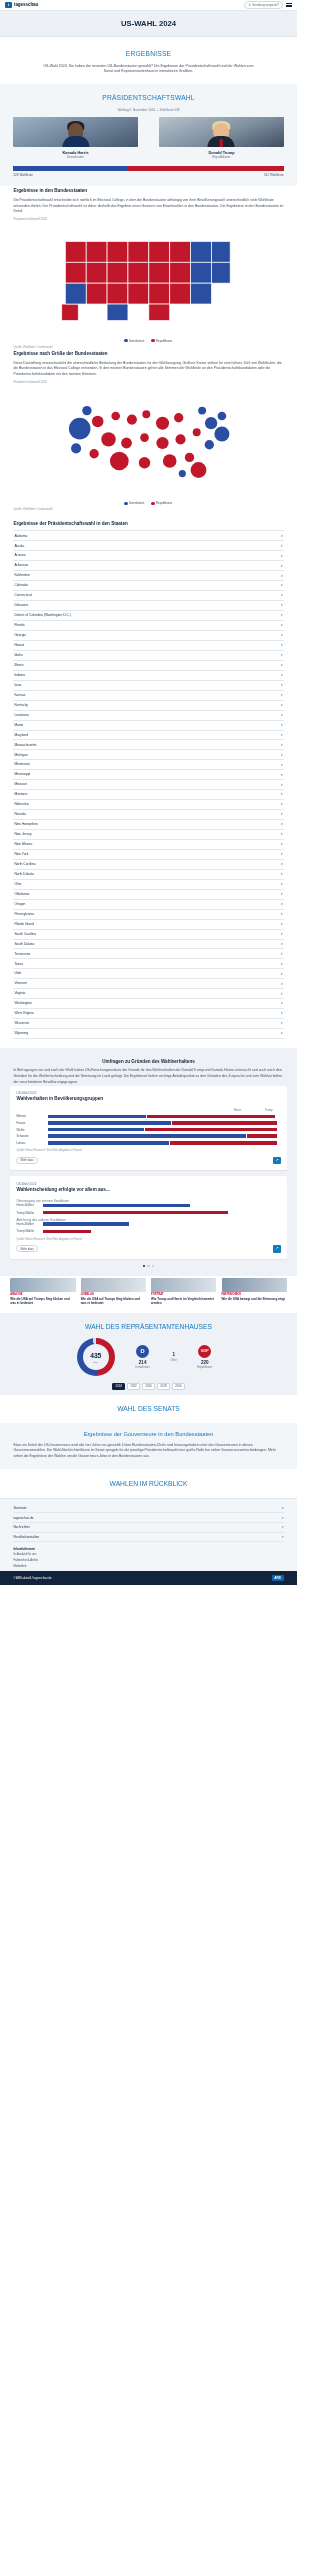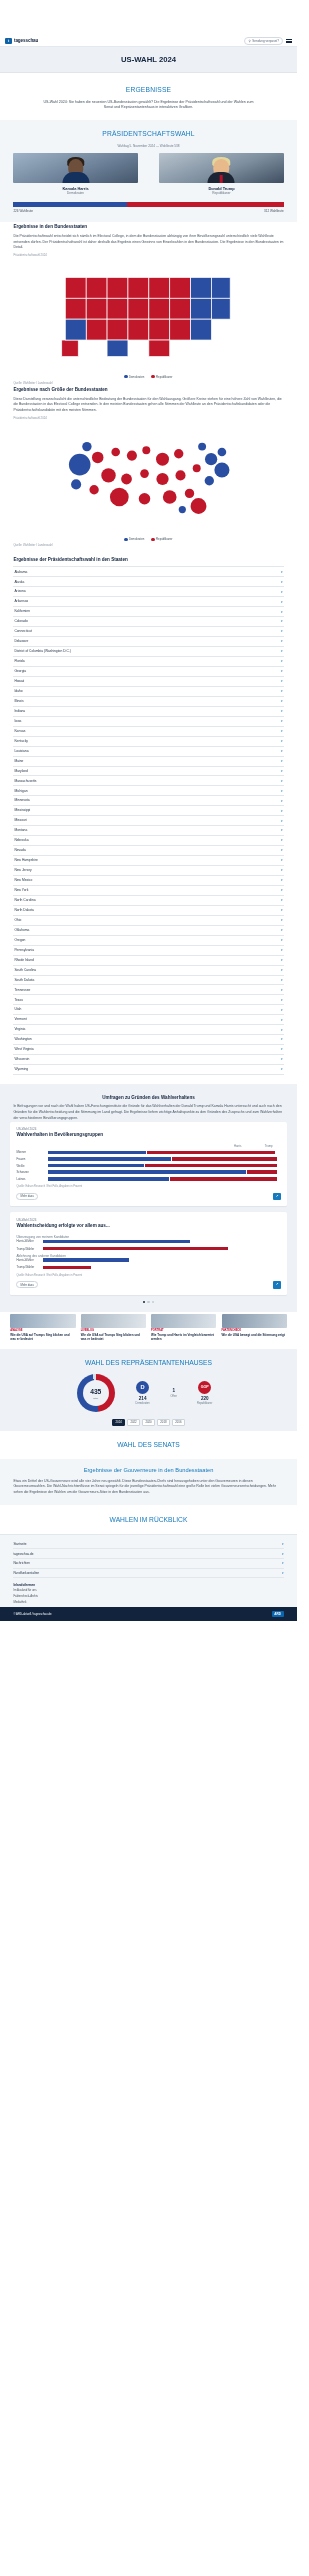--- a/index.html
+++ b/index.html
@@ -6,21 +6,21 @@
   * { box-sizing: border-box; }
   html, body { margin:0; padding:0; }
   body {
     width:309px;
     font-family:"Liberation Sans", sans-serif;
     background:#ffffff;
     color:#12233d;
     font-size:4.1px;
     line-height:1.45;
   }
-  .page { width:297px; position:relative;margin-top:36px; }
+  .page { width:297px; position:relative; }
 
   
   .topbar {
     height:11.3px;
     background:#ffffff;
     border-bottom:0.5px solid #e4e9ef;
     display:flex;
     align-items:center;
     padding:0 5.2px;
     justify-content:space-between;

